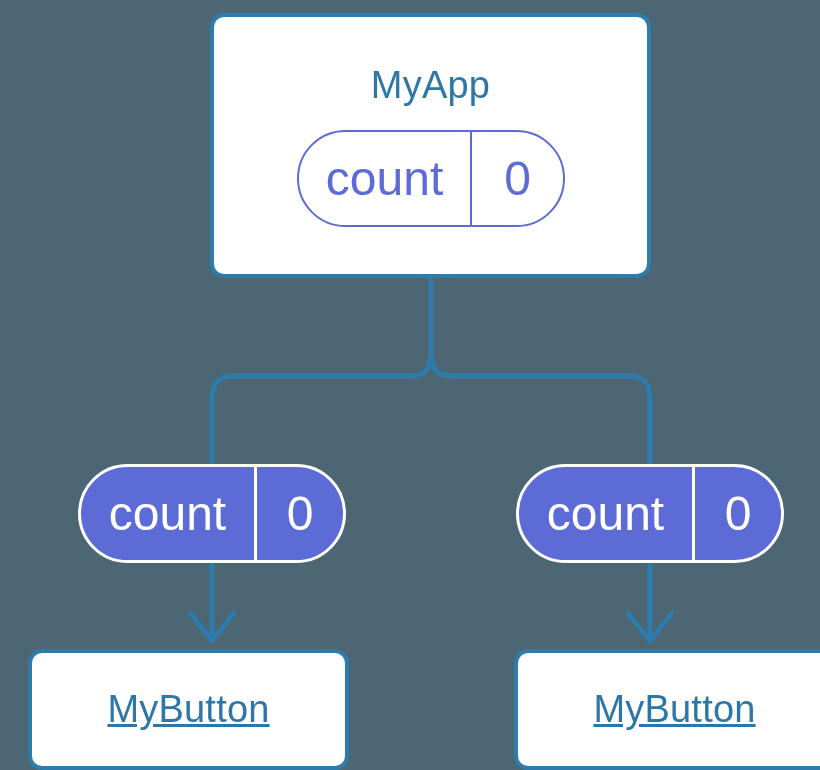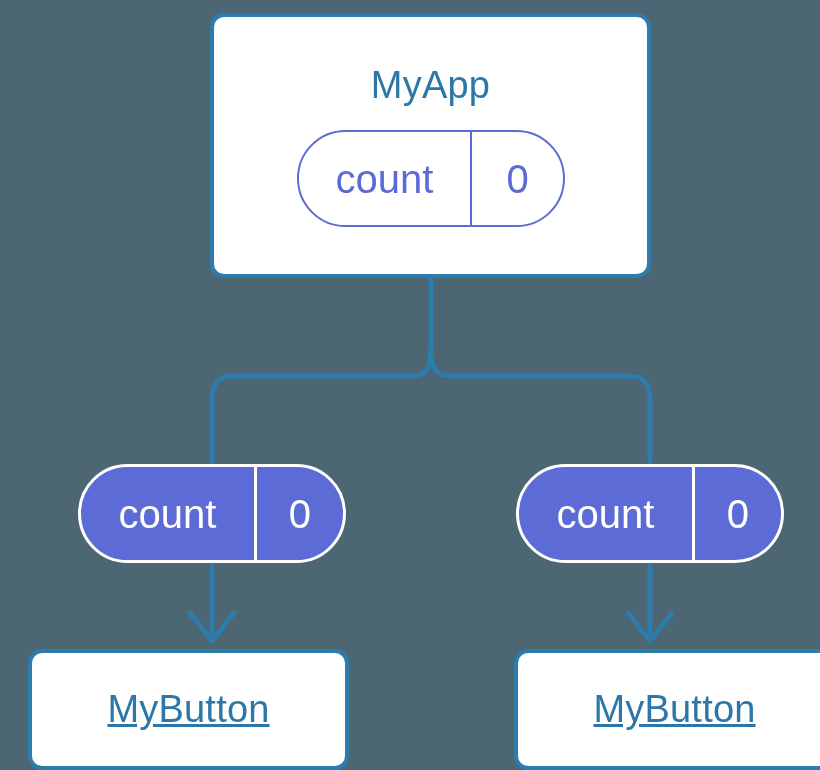--- a/index.html
+++ b/index.html
@@ -80,21 +80,21 @@
     box-sizing: border-box;
     border-radius: 999px;
     overflow: hidden;
     z-index: 3;
   }
   .state-pill .pill-key,
   .state-pill .pill-value {
     display: flex;
     align-items: center;
     justify-content: center;
-    font-size: 40px;
+    font-size: 48px;
     line-height: 1;
     white-space: nowrap;
   }
 
   
   .pill-outline {
     border: 2px solid #5c6bd6;
     background: transparent;
   }
   .pill-outline .pill-key,

